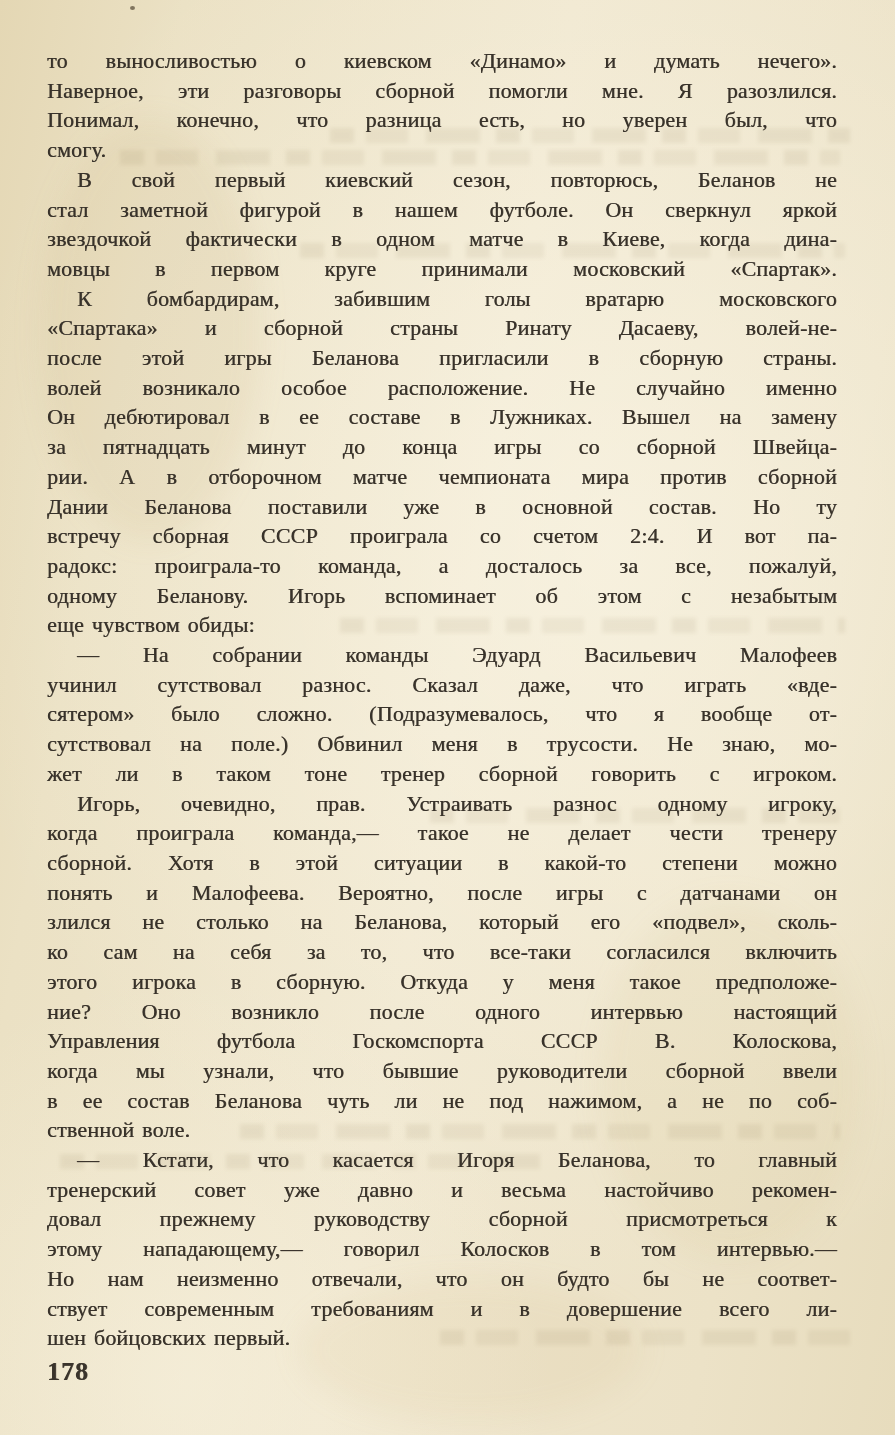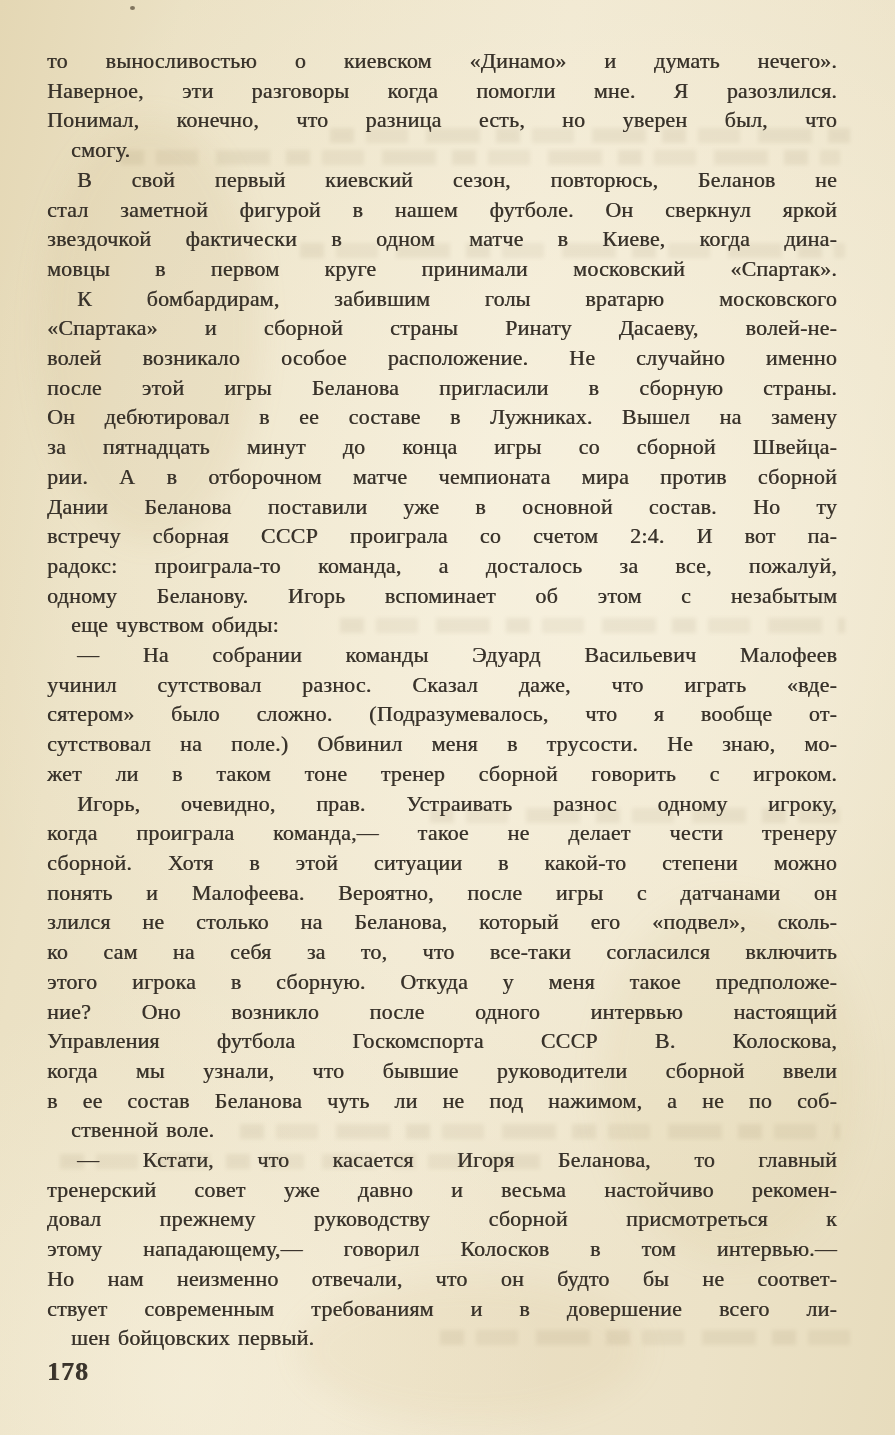--- a/index.html
+++ b/index.html
@@ -68,21 +68,20 @@
     text-shadow: 0.5px 0 0 rgba(56,50,42,0.75);
   }
   .paragraph { margin: 0; }
   .line {
     text-align: justify;
     text-align-last: justify;
   }
   .line.last {
     text-align: left;
     text-align-last: auto;
-    margin-left: 24px;
   }
   .paragraph.indent .line:first-child { text-indent: 30px; }
   .page-number {
     position: absolute;
     left: 47px;
     top: 1357px;
     font-size: 26px;
     color: #3a342c;
     letter-spacing: 1px;
     text-shadow: 0.4px 0 0 rgba(58,52,44,0.7);
@@ -104,35 +103,35 @@
   <div class="bleed" style="left:430px; top:808px; width:415px;"></div>
   <div class="bleed" style="left:240px; top:1124px; width:600px;"></div>
   <div class="bleed" style="left:60px;  top:1154px; width:480px;"></div>
   <div class="bleed" style="left:440px; top:1330px; width:410px;"></div>
 
   <div class="speck"></div>
 
   <main class="text-block" id="text-block">
       <div class="paragraph">
         <div class="line">то выносливостью о киевском «Динамо» и думать нечего».</div>
-        <div class="line">Наверное, эти разговоры когда помогли мне. Я разозлился.</div>
+        <div class="line">Наверное, эти разговоры сборной помогли мне. Я разозлился.</div>
         <div class="line">Понимал, конечно, что разница есть, но уверен был, что</div>
         <div class="line last">смогу.</div>
       </div>
       <div class="paragraph indent">
         <div class="line">В свой первый киевский сезон, повторюсь, Беланов не</div>
         <div class="line">стал заметной фигурой в нашем футболе. Он сверкнул яркой</div>
         <div class="line">звездочкой фактически в одном матче в Киеве, когда дина-</div>
         <div class="line">мовцы в первом круге принимали московский «Спартак».</div>
       </div>
       <div class="paragraph indent">
         <div class="line">К бомбардирам, забившим голы вратарю московского</div>
         <div class="line">«Спартака» и сборной страны Ринату Дасаеву, волей-не-</div>
+        <div class="line">после этой игры Беланова пригласили в сборную страны.</div>
         <div class="line">волей возникало особое расположение. Не случайно именно</div>
-        <div class="line">после этой игры Беланова пригласили в сборную страны.</div>
         <div class="line">Он дебютировал в ее составе в Лужниках. Вышел на замену</div>
         <div class="line">за пятнадцать минут до конца игры со сборной Швейца-</div>
         <div class="line">рии. А в отборочном матче чемпионата мира против сборной</div>
         <div class="line">Дании Беланова поставили уже в основной состав. Но ту</div>
         <div class="line">встречу сборная СССР проиграла со счетом 2:4. И вот па-</div>
         <div class="line">радокс: проиграла-то команда, а досталось за все, пожалуй,</div>
         <div class="line">одному Беланову. Игорь вспоминает об этом с незабытым</div>
         <div class="line last">еще чувством обиды:</div>
       </div>
       <div class="paragraph indent">

